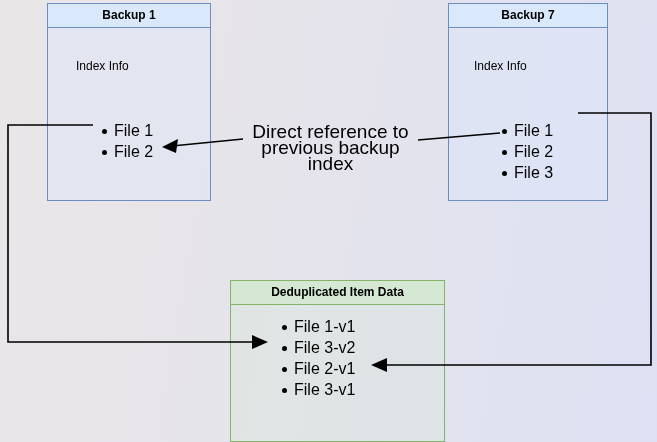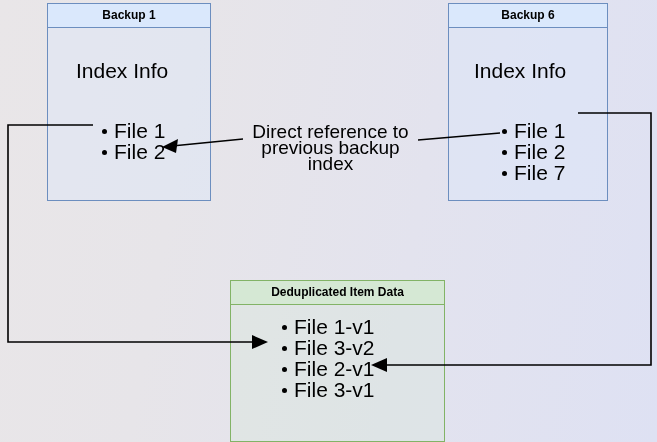--- a/index.html
+++ b/index.html
@@ -60,30 +60,30 @@
     background: rgba(213,232,212,0.30);
   }
   .node-green .node-header {
     background: #d5e8d4;
     border-bottom-color: #82b366;
   }
 
   
   .index-label {
     position: absolute;
-    font-size: 21px;
+    font-size: 12px;
     color: #000;
     white-space: nowrap;
   }
   ul.file-list {
     position: absolute;
     margin: 0;
     padding: 0 0 0 18px;
     list-style: none;
-    font-size: 21px;
+    font-size: 16px;
     color: #000;
   }
   ul.file-list li {
     position: relative;
     line-height: 21px;
     white-space: nowrap;
   }
   ul.file-list li::before {
     content: "";
     position: absolute;
@@ -131,27 +131,27 @@
     <div class="node-body">
       <div class="index-label" style="left:28px; top:31px;">Index Info</div>
       <ul class="file-list" style="left:48px; top:92px;">
         <li>File 1</li>
         <li>File 2</li>
       </ul>
     </div>
   </div>
 
   <div class="node node-blue" style="left:448px; top:3px; width:160px; height:198px;">
-    <div class="node-header">Backup 6</div>
+    <div class="node-header">Backup 7</div>
     <div class="node-body">
       <div class="index-label" style="left:25px; top:31px;">Index Info</div>
       <ul class="file-list" style="left:47px; top:92px;">
         <li>File 1</li>
         <li>File 2</li>
-        <li>File 7</li>
+        <li>File 3</li>
       </ul>
     </div>
   </div>
 
   <div class="node node-green" style="left:230px; top:280px; width:215px; height:162px;">
     <div class="node-header">Deduplicated Item Data</div>
     <div class="node-body">
       <ul class="file-list" style="left:45px; top:11px;">
         <li>File 1-v1</li>
         <li>File 3-v2</li>

